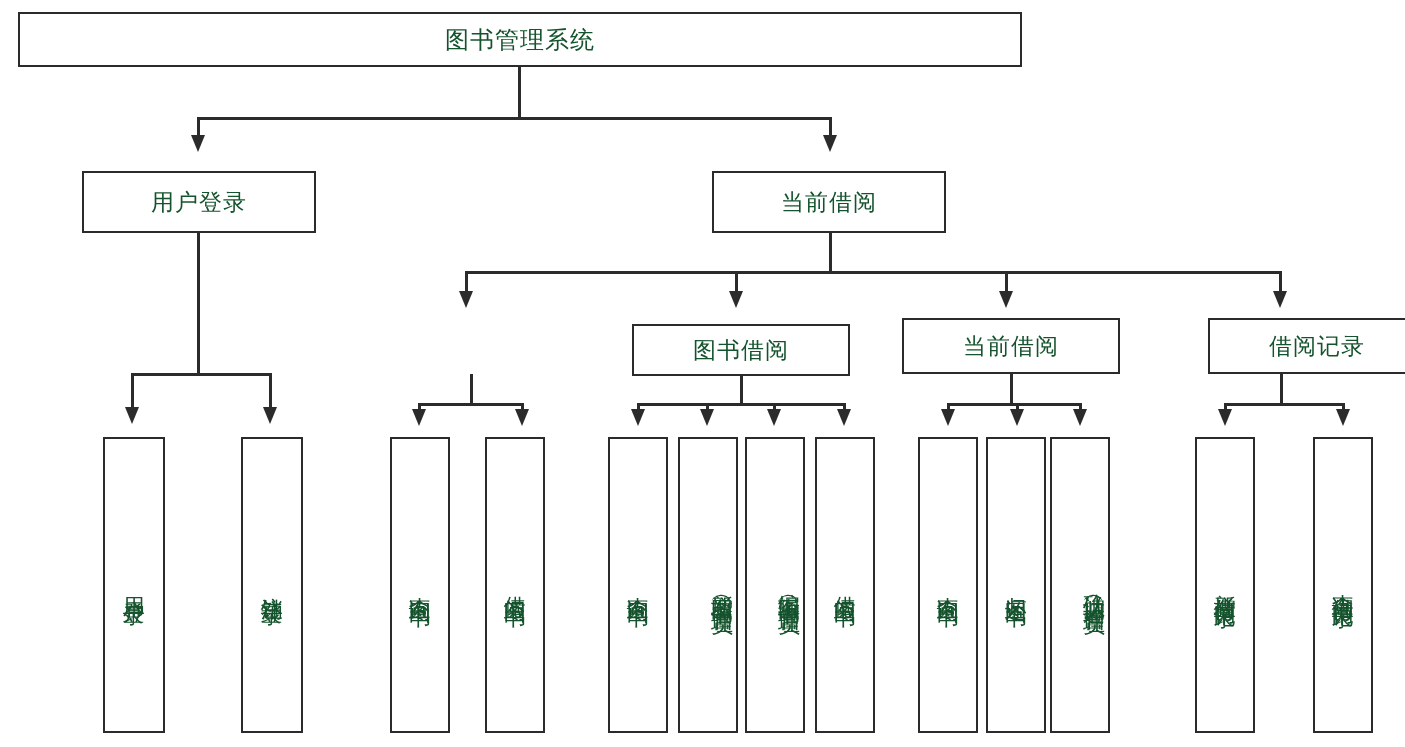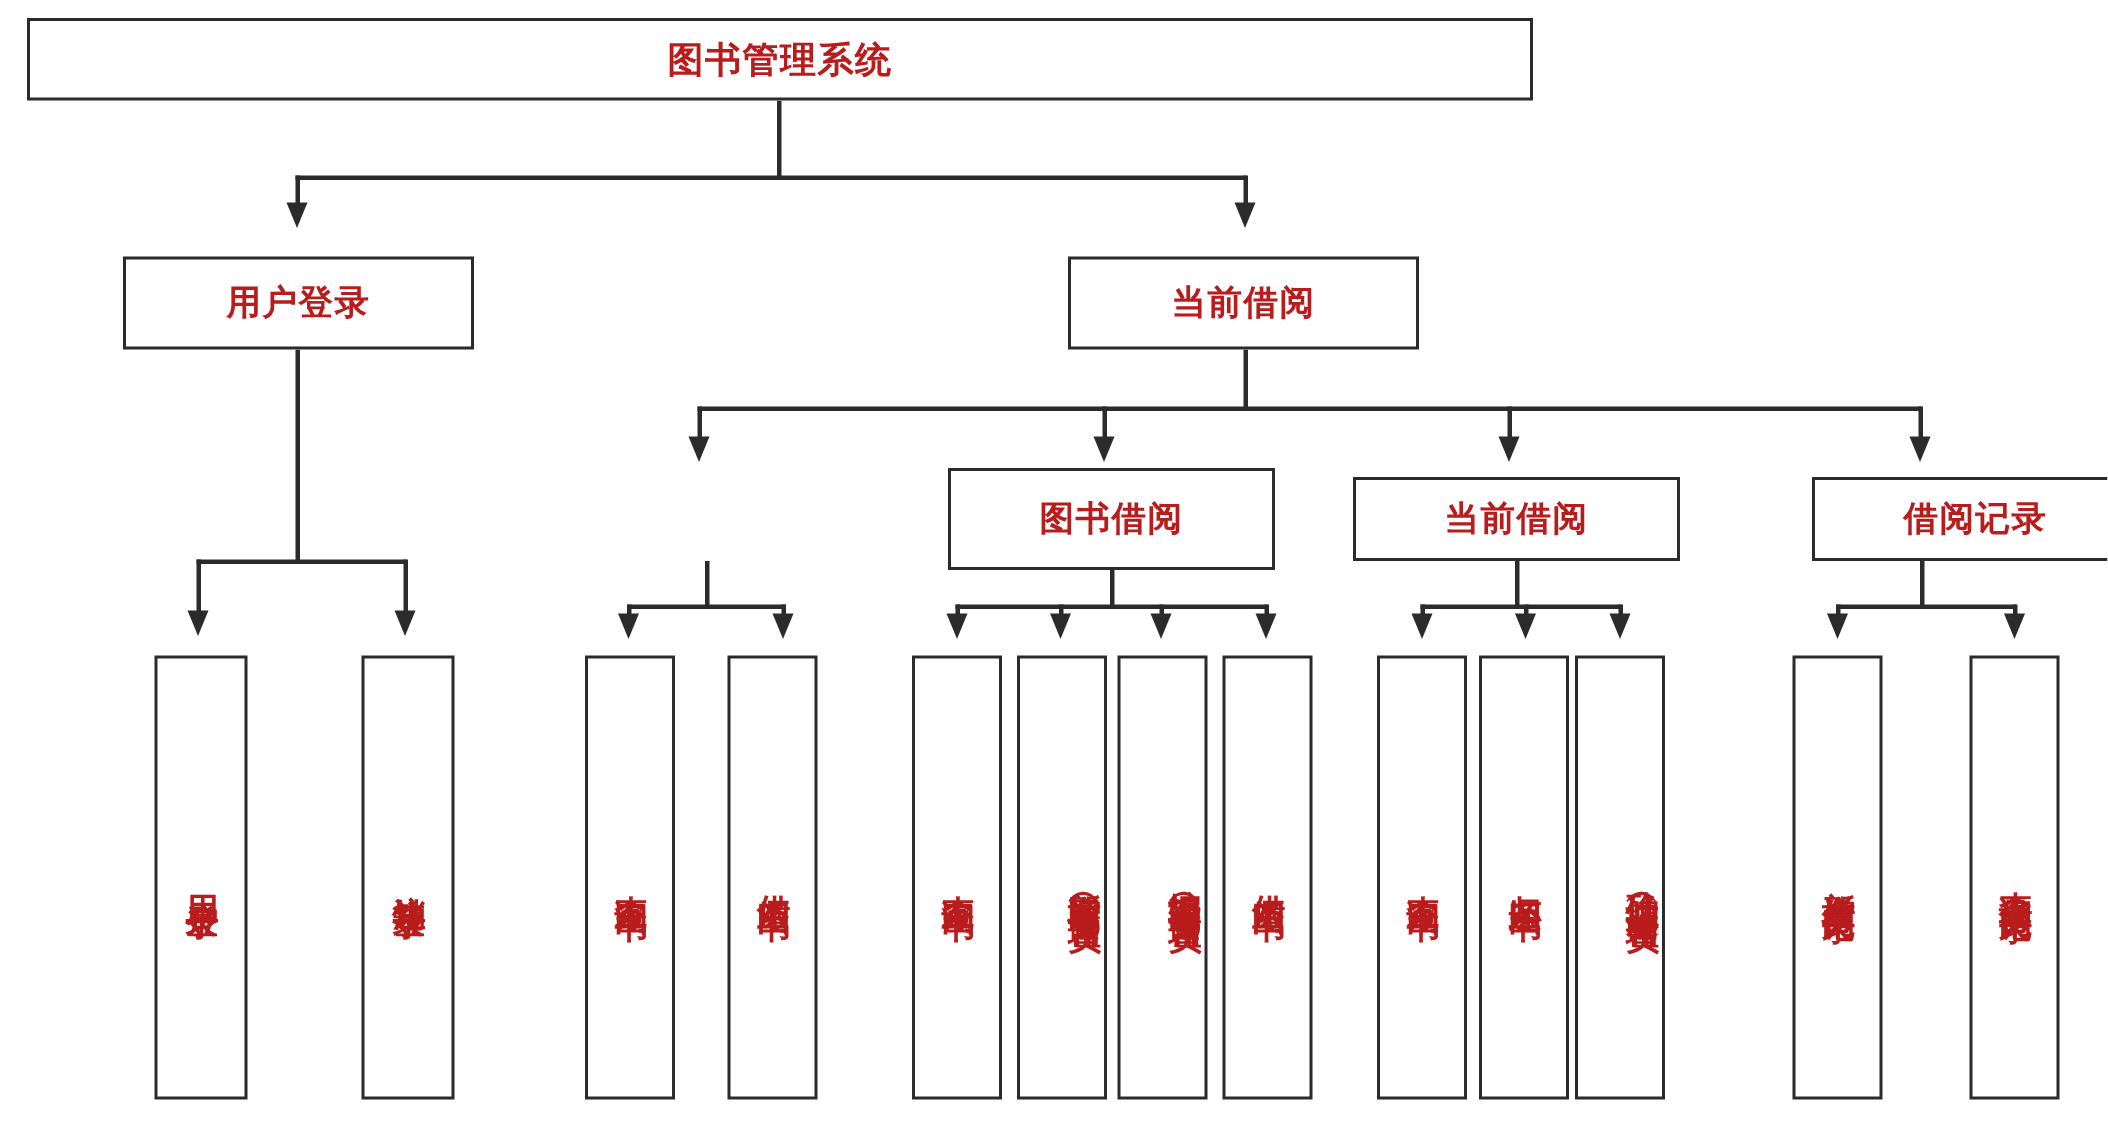--- a/index.html
+++ b/index.html
@@ -19,26 +19,25 @@
   }
   
   .node {
     position: absolute;
     box-sizing: border-box;
     border: 2.5px solid #2b2b2b;
     background: #ffffff;
     display: flex;
     align-items: center;
     justify-content: center;
-    color: #b91c1c;
+    color: #14532d;
     font-size: 23px;
     letter-spacing: 1px;
     line-height: 1.25;
     z-index: 3;
-    font-weight: bold;
   }
   .node.root {
     font-size: 24px;
   }
   
   .node.vert {
     writing-mode: vertical-rl;
     text-orientation: upright;
     align-items: flex-start;
     justify-content: center;
@@ -118,21 +117,21 @@
   <div class="hline" style="left:465px; top:271px; width:816px;"></div>
   <div class="vline" style="left:465px; top:271px; height:22px;"></div>
   <div class="vline" style="left:735px; top:271px; height:22px;"></div>
   <div class="vline" style="left:1005px; top:271px; height:22px;"></div>
   <div class="vline" style="left:1279px; top:271px; height:22px;"></div>
   <div class="arrow" style="left:459px; top:291px;"></div>
   <div class="arrow" style="left:729px; top:291px;"></div>
   <div class="arrow" style="left:999px; top:291px;"></div>
   <div class="arrow" style="left:1273px; top:291px;"></div>
 
-  <div class="node" style="left:632px; top:312px; width:218px; height:68px;text-align:right;">
+  <div class="node" style="left:632px; top:324px; width:218px; height:52px;text-align:right;">
     <span>图书借阅</span>
   </div>
   <div class="node" style="left:902px; top:318px; width:218px; height:56px;">
     <span>当前借阅</span>
   </div>
   <div class="node" style="left:1172px; top:318px; width:218px; height:56px;margin-left:36px;">
     <span>借阅记录</span>
   </div>
 
   <div class="vline" style="left:470px; top:374px; height:31px;"></div>

